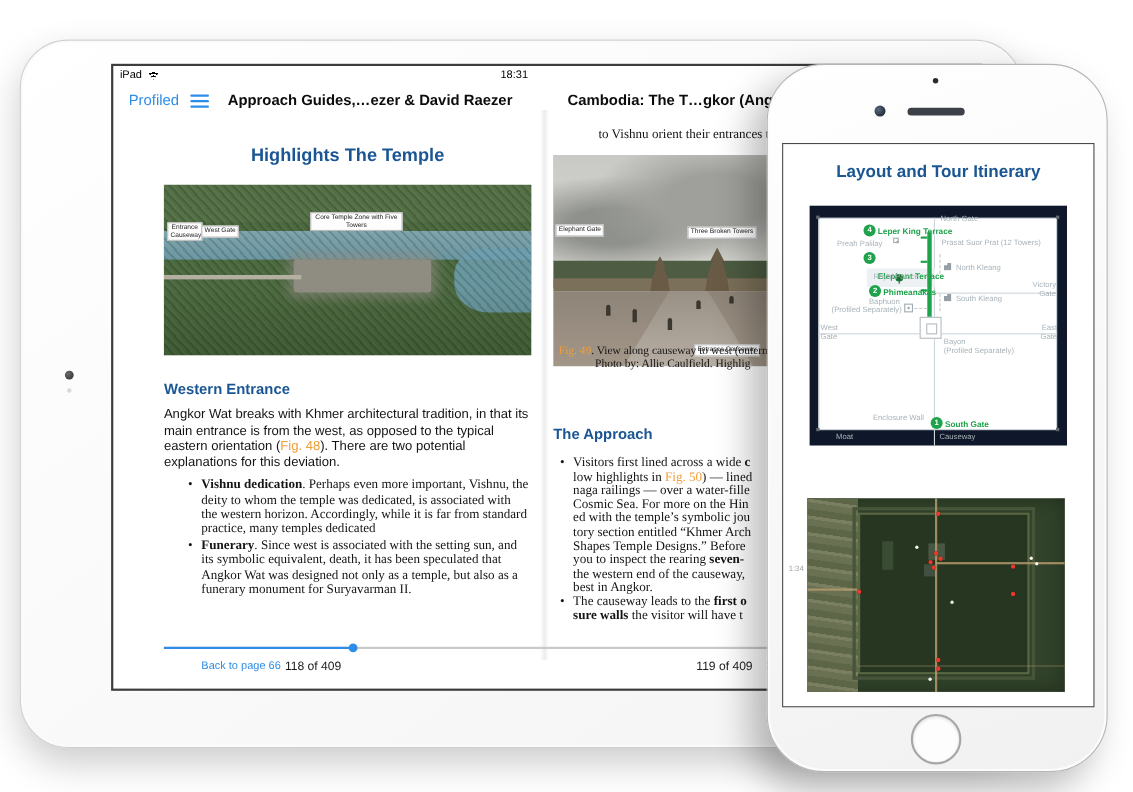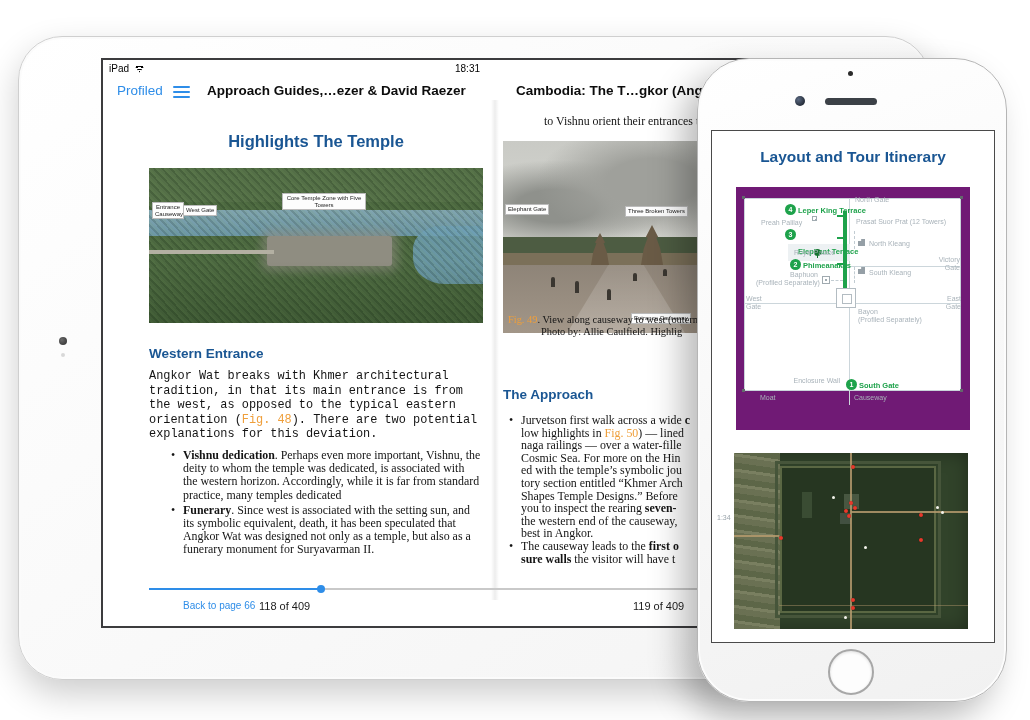--- a/index.html
+++ b/index.html
@@ -49,21 +49,21 @@
   .aerial .water { position:absolute; left:0; top:42px; width:100%; height:26px; background:linear-gradient(#86abbc,#6f9cb2); opacity:.9; }
   .aerial .water2 { position:absolute; right:0; top:58px; width:70px; height:58px; background:#6f9fb5; border-radius:40% 0 0 45%; opacity:.85; }
   .aerial .temple { position:absolute; left:118px; top:68px; width:125px; height:30px; background:#8f8d81; border-radius:3px;
                     box-shadow:0 0 10px 6px rgba(143,141,129,.55); }
   .aerial .cause { position:absolute; left:0; top:82px; width:125px; height:4px; background:#b3b0a2; }
   .aerial .shade { position:absolute; inset:0; background:linear-gradient(rgba(0,0,0,0) 60%, rgba(0,20,0,.18)); }
 
   .caption { margin-top:5px; text-align:center; font-family:"Liberation Serif",serif; font-size:10.4px; line-height:12.5px; color:#1a1a1a; }
   .figref { color:#ef9f3b; }
   .lp-section { margin-top:23px; font-size:13.5px; font-weight:bold; color:#1a5693; }
-  .lp-para { margin-top:8px; font-family:Liberation Mono, monospace; font-size:11.9px; line-height:14.6px; }
+  .lp-para { margin-top:8px; font-family:Liberation Sans, sans-serif; font-size:11.9px; line-height:14.6px; }
   .lp-bullets { margin-top:7px; }
   .lp-bullet { position:relative; margin-left:34px; margin-right:2px; font-family:"Liberation Serif",serif; font-size:11.9px; line-height:13.2px; margin-bottom:2px; }
   .lp-bullet::before { content:"•"; position:absolute; left:-12px; top:0; }
 
   
   .right-page { position:absolute; left:398px; top:54px; width:300px; color:#141414; }
   .rp-overflow { position:absolute; left:43px; top:0; font-family:"Liberation Serif",serif; font-size:11.9px; white-space:nowrap; }
   .rp-photo { position:absolute; left:2px; top:27px; width:214px; height:192px; overflow:hidden; background:#c7c8c3; }
   .cw-sky { position:absolute; inset:0; height:118px;
             background:radial-gradient(ellipse at 70% 35%, #9fa09b 0 22%, rgba(0,0,0,0) 55%),
@@ -105,21 +105,21 @@
             background:radial-gradient(circle at 35% 35%, #5b6a82, #10141c); }
   .ip-speaker { position:absolute; left:127px; top:39px; width:52px; height:7px; border-radius:4px; background:#3c4147; }
   .ip-screen { position:absolute; left:13px; top:71px; width:284px; height:513px; background:#fff; border:1px solid #4a4a4a; }
   .home-btn { position:absolute; left:130px; top:590px; width:46px; height:46px; border-radius:50%;
               background:#fdfdfd; border:2.5px solid #a7a7a7; box-shadow:inset 0 1px 3px rgba(0,0,0,.12); }
 
   .ip-title { position:absolute; left:0; top:17px; width:100%; text-align:center; font-size:15.5px; font-weight:bold; color:#1a5693; }
   .margin-note { position:absolute; left:5px; top:383px; font-size:7px; color:#9aa4ab; }
 
   
-  .diagram { position:absolute; left:24px; top:56px; width:234px; height:243px; background:#701a75;padding-left:21px; }
+  .diagram { position:absolute; left:24px; top:56px; width:234px; height:218px; background:#0f172a;padding-left:21px; }
   .enclosure { position:absolute; left:8px; top:11px; width:217px; height:193px; background:#fff; border:1px solid #c9d4da; }
   .cdot { position:absolute; width:3px; height:3px; background:#63686c; }
   .road { position:absolute; background:#ccd6db; }
   .dash-v { position:absolute; width:0; border-left:1px dashed #c2ccd2; }
   .dlab { position:absolute; font-size:7px; line-height:7.6px; color:#a9b3ba; white-space:nowrap; }
   .dlab.wrap { white-space:normal; }
   .graybox { position:absolute; background:#edf1f3; }
   .route { position:absolute; left:107px; top:24px; width:4px; height:78px; background:#1ea24b; }
   .rtick { position:absolute; width:6px; height:2px; background:#1ea24b; }
   .stop { position:absolute; width:11px; height:11px; border-radius:50%; background:#1ea24b; color:#fff;
@@ -227,21 +227,21 @@
         <span class="ph-label" style="left:122px; top:65px;">Three Broken Towers</span>
         <span class="ph-label" style="left:128px; top:172px;">Entrance Causeway</span>
       </div>
 
       <div class="rp-caption1"><span class="figref">Fig. 49</span><span>. View along causeway to west (outermo</span></div>
       <div class="rp-caption2">Photo by: Allie Caulfield. Highlig</div>
 
       <div class="rp-section">The Approach</div>
 
       <div class="rp-lines">
-          <div class="rp-line rp-bullet"><span>Jurvetson first walk across a wide </span><span class="seg-b">c</span></div>
+          <div class="rp-line rp-bullet"><span>Visitors first lined across a wide </span><span class="seg-b">c</span></div>
           <div class="rp-line"><span>low highlights in </span><span class="seg-f">Fig. 50</span><span>) — lined</span></div>
           <div class="rp-line"><span>naga railings — over a water-fille</span></div>
           <div class="rp-line"><span>Cosmic Sea. For more on the Hin</span></div>
           <div class="rp-line"><span>ed with the temple’s symbolic jou</span></div>
           <div class="rp-line"><span>tory section entitled “Khmer Arch</span></div>
           <div class="rp-line"><span>Shapes Temple Designs.” Before </span></div>
           <div class="rp-line"><span>you to inspect the rearing </span><span class="seg-b">seven-</span></div>
           <div class="rp-line"><span>the western end of the causeway,</span></div>
           <div class="rp-line"><span>best in Angkor.</span></div>
           <div class="rp-line rp-bullet"><span>The causeway leads to the </span><span class="seg-b">first o</span></div>

